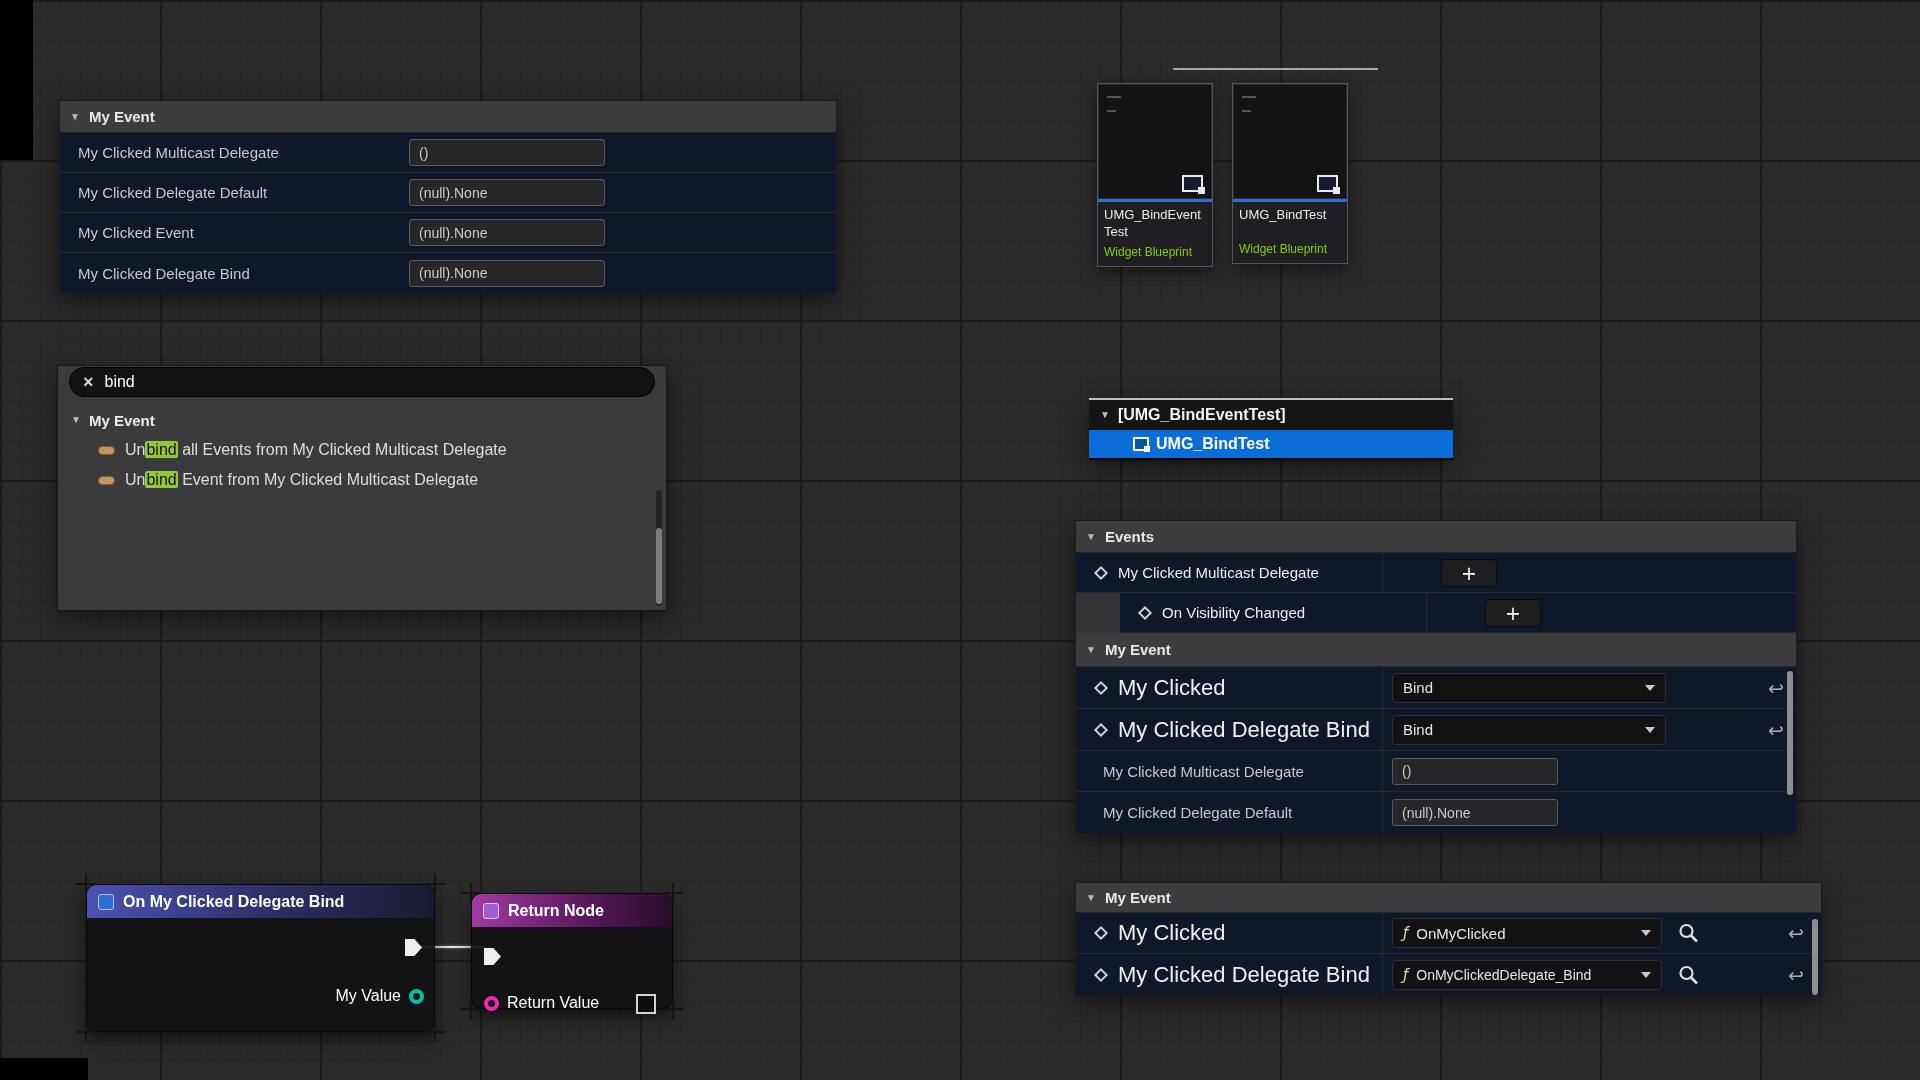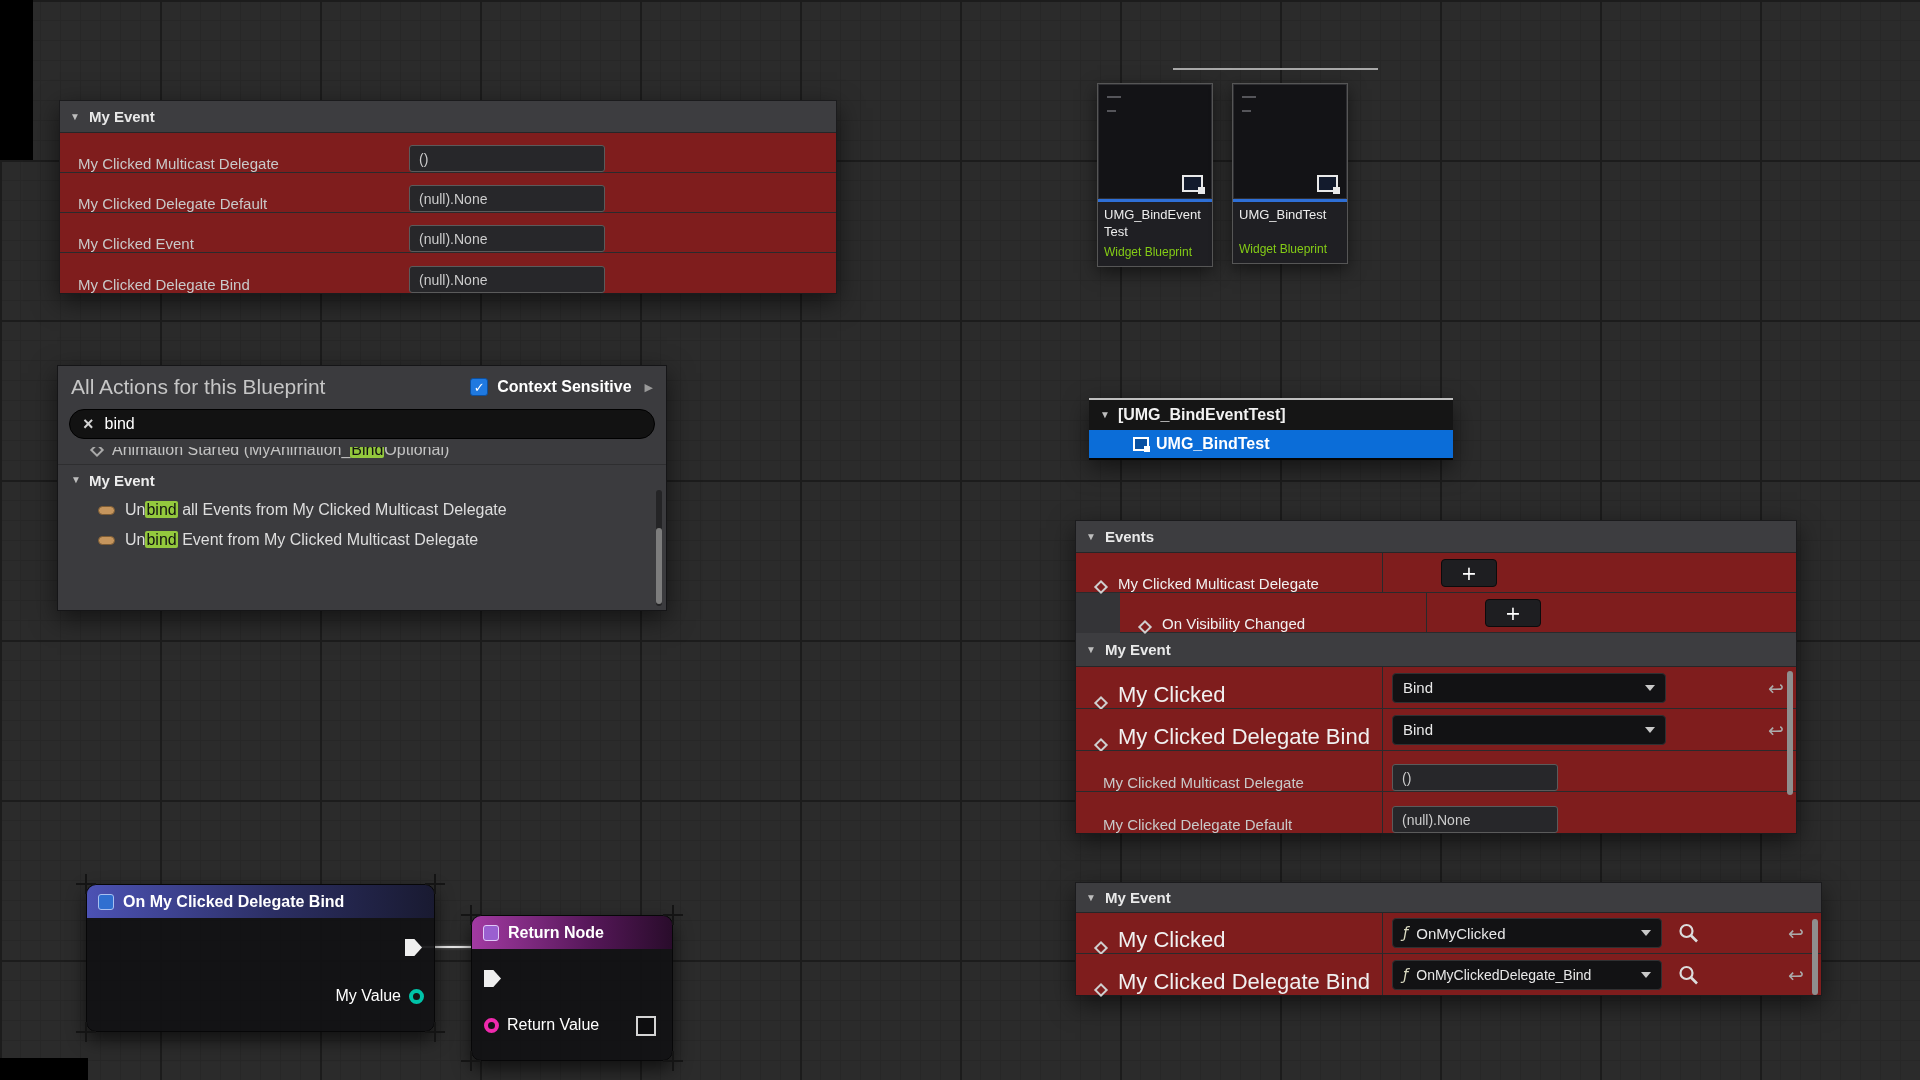--- a/index.html
+++ b/index.html
@@ -21,21 +21,21 @@
   }
   .panel { position:absolute; box-shadow:0 8px 24px rgba(0,0,0,.55); }
 
   
   .dt-panel { background:#343437; border:1px solid #1b1b1d; }
   .dt-header {
     display:flex; align-items:center; gap:9px; padding:0 10px;
     background:#3d3d40; border-bottom:1px solid #262628;
     color:#e9e9e9; font-weight:bold; font-size:15px;
   }
-  .dt-row { position:relative; display:flex; align-items:flex-end; background:#7f1d1d; border-bottom:1px solid #2a2a2c; }
+  .dt-row { position:relative; display:flex; align-items:center; background:#0f172a; border-bottom:1px solid #2a2a2c; }
   .dt-label { color:#c9c9c9; font-size:15px; }
   .dt-label-bright { color:#f0f0f0; font-size:22px; }
   .tri { color:#bdbdbd; font-size:10px; line-height:1; }
   .field {
     position:absolute; height:27px; display:flex; align-items:center; padding:0 9px;
     background:#27272a; border:1px solid #5b5b5b; border-radius:3px;
     color:#cccccc; font-size:14px; white-space:nowrap; overflow:hidden;
   }
   .rowdiv { position:absolute; left:306px; top:0; bottom:0; width:1px; background:#29292b; }
   .diamond {
@@ -153,40 +153,24 @@
   </div>
   <div class="dt-row" style="height:40px;border-bottom:none;">
     <span class="dt-label" style="margin-left:18px;">My Clicked Delegate Bind</span>
     <div class="field" style="left:349px;width:196px;">
       <span>(null).None</span>
     </div>
   </div>
 </div>
 
 <div class="panel menu" style="left:57px;top:365px;width:610px;height:246px;">
-  <div class="menu-title">
-    <span class="menu-title-text">All Actions for this Blueprint</span>
-    <span class="cs-box">
-        <span>✓</span>
-      </span>
-    <span class="cs-label">Context Sensitive</span>
-    <span class="menu-expand">▶</span>
-  </div>
   <div class="search-wrap">
     <div class="search-pill">
       <span class="search-x">×</span>
       <span class="search-text">bind</span>
-    </div>
-  </div>
-  <div class="clip-row">
-    <div class="clip-inner">
-      <span class="diamond" style="border-color:#a9a9a9;"></span>
-      <span>
-        <span>Animation Started (MyAnimation_</span><span class="hl">Bind</span><span>Optional)</span>
-      </span>
     </div>
   </div>
   <div class="menu-cat">
     <span class="tri">▼</span>
     <span>My Event</span>
   </div>
   <div class="menu-item">
     <span class="pill-ic"></span>
     <span>
       <span>Un</span><span class="hl">bind</span><span> all Events from My Clicked Multicast Delegate</span>
@@ -347,21 +331,21 @@
     <span class="head-ic ic-blue"></span>
     <span>On My Clicked Delegate Bind</span>
   </div>
   <div class="execpin pin-arrow" style="right:12px;top:54px;"></div>
   <div class="pin-row" style="right:10px;top:102px;">
     <span>My Value</span>
     <span class="donut donut-teal"></span>
   </div>
 </div>
 
-<div class="node" style="left:471px;top:915px;width:202px;height:146px;">
+<div class="node" style="left:471px;top:893px;width:202px;height:116px;">
   <div class="cross" style="left:-11px;top:-11px;"></div>
   <div class="cross" style="right:-11px;top:-11px;"></div>
   <div class="cross" style="left:-11px;bottom:-11px;"></div>
   <div class="cross" style="right:-11px;bottom:-11px;"></div>
   <div class="node-head head-purple">
     <span class="head-ic ic-purple"></span>
     <span>Return Node</span>
   </div>
   <div class="execpin pin-arrow" style="left:12px;top:54px;"></div>
   <div class="pin-row" style="left:12px;top:100px;">

